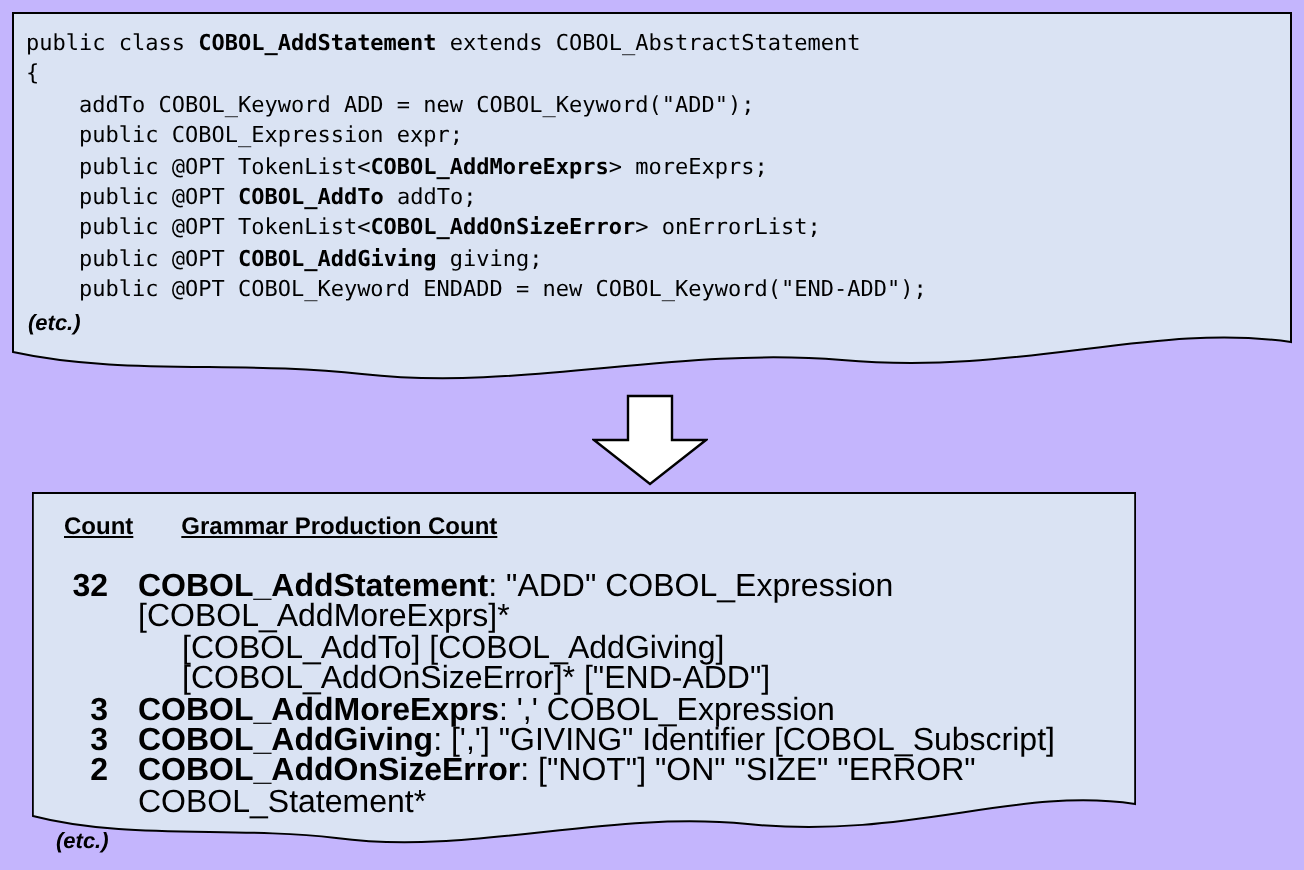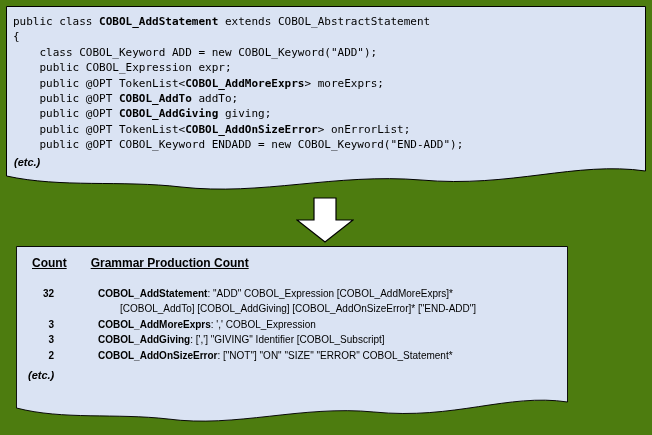--- a/index.html
+++ b/index.html
@@ -9,21 +9,21 @@
     --text:#000000;
   }
   *{margin:0;padding:0;box-sizing:border-box;}
   html,body{background:#ffffff;}
   body{
     width:652px;height:435px;
     font-family:"Liberation Sans",sans-serif;
     color:var(--text);
     position:relative;overflow:hidden;
   }
-  .canvas{position:relative;width:652px;height:435px;background:#4d7c0f;}
+  .canvas{position:relative;width:652px;height:435px;background:#c4b5fd;}
   .panel{position:absolute;}
   .doc-shape{position:absolute;left:0;top:0;width:100%;height:100%;display:block;}
   .doc-shape path{fill:var(--panel-bg);stroke:var(--panel-border);stroke-width:1;}
   .panel-content{position:absolute;}
 
   
   .code-content{left:7px;top:8px;right:6px;}
   .code-line{
     white-space:pre;
     font-family:"DejaVu Sans Mono","Liberation Mono",monospace;
@@ -43,47 +43,47 @@
   .flow-arrow polygon{fill:var(--arrow-fill);stroke:var(--panel-border);stroke-width:1.2;}
 
   
   .grammar-content{left:12px;top:10px;right:10px;font-size:12px;}
   .g-head{display:flex;align-items:baseline;line-height:14px;}
   .g-head .h{font-weight:bold;text-decoration:underline;font-size:12px;}
   .g-head-count{margin-left:4px;}
   .g-head-rule{margin-left:24px;}
   .g-rows{margin-top:16px;}
   .g-row{
-    display:grid;grid-template-columns:24px 1fr;column-gap:44px;
-    padding-left:2px;line-height:15.4px;font-size:10px;
+    display:grid;grid-template-columns:24px 1fr;column-gap:15px;
+    padding-left:2px;line-height:15.4px;font-size:16px;
   }
   .g-count{text-align:right;font-weight:bold;}
   .g-rule{white-space:pre-wrap;}
   .g-cont{padding-left:22px;}
   .grammar-content .etc{margin-top:6px;}
 </style>
 </head>
 <body>
 
 <div class="canvas">
 
   <div class="panel" style="left:6px;top:6px;width:640px;height:192px;">
     <svg class="doc-shape" viewBox="0 0 640 192" preserveAspectRatio="none" aria-hidden="true">
       <path d="M0.5,0.5 H639.5 V165 C570,155 505,182 415,174 C330,167 255,190 175,181 C115,174 55,182 0.5,170 Z"></path>
     </svg>
     <div class="panel-content code-content">
       <div>
           <div class="code-line"><span>public class </span><span class="b">COBOL_AddStatement</span><span> extends COBOL_AbstractStatement</span></div>
           <div class="code-line"><span>{</span></div>
-          <div class="code-line"><span>    class COBOL_Keyword ADD = new COBOL_Keyword("ADD");</span></div>
+          <div class="code-line"><span>    addTo COBOL_Keyword ADD = new COBOL_Keyword("ADD");</span></div>
           <div class="code-line"><span>    public COBOL_Expression expr;</span></div>
           <div class="code-line"><span>    public @OPT TokenList&lt;</span><span class="b">COBOL_AddMoreExprs</span><span>&gt; moreExprs;</span></div>
           <div class="code-line"><span>    public @OPT </span><span class="b">COBOL_AddTo</span><span> addTo;</span></div>
+          <div class="code-line"><span>    public @OPT TokenList&lt;</span><span class="b">COBOL_AddOnSizeError</span><span>&gt; onErrorList;</span></div>
           <div class="code-line"><span>    public @OPT </span><span class="b">COBOL_AddGiving</span><span> giving;</span></div>
-          <div class="code-line"><span>    public @OPT TokenList&lt;</span><span class="b">COBOL_AddOnSizeError</span><span>&gt; onErrorList;</span></div>
           <div class="code-line"><span>    public @OPT COBOL_Keyword ENDADD = new COBOL_Keyword("END-ADD");</span></div>
         </div>
       <div class="etc">(etc.)</div>
     </div>
   </div>
 
   <div class="flow-arrow">
     <svg viewBox="0 0 58 46" aria-hidden="true">
       <polygon points="18,1 40,1 40,23 57,23 29,45 1,23 18,23"></polygon>
     </svg>

